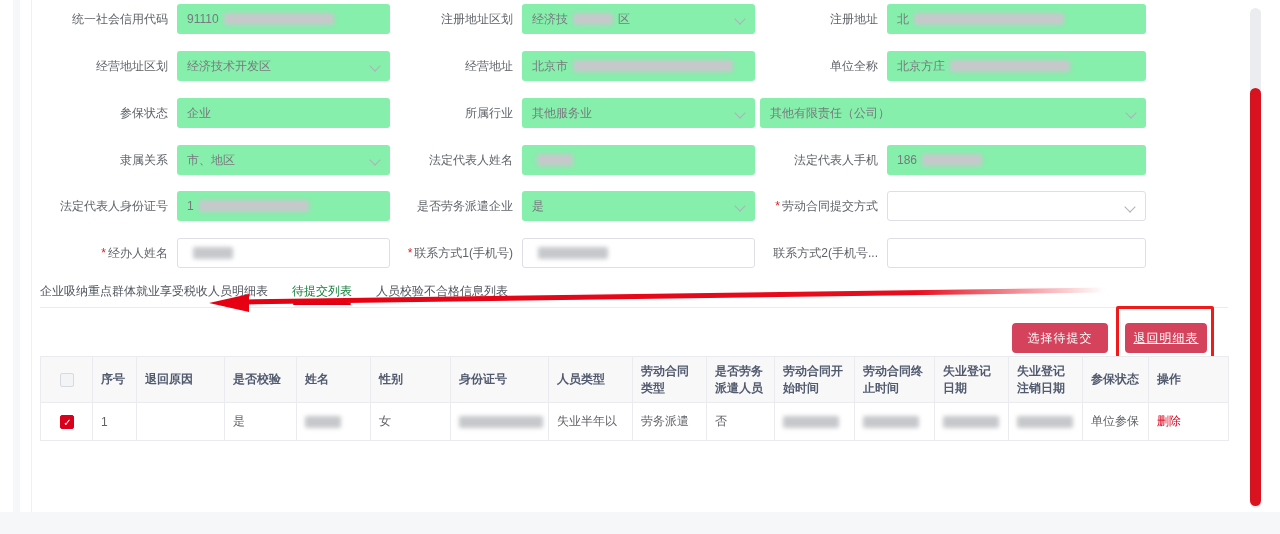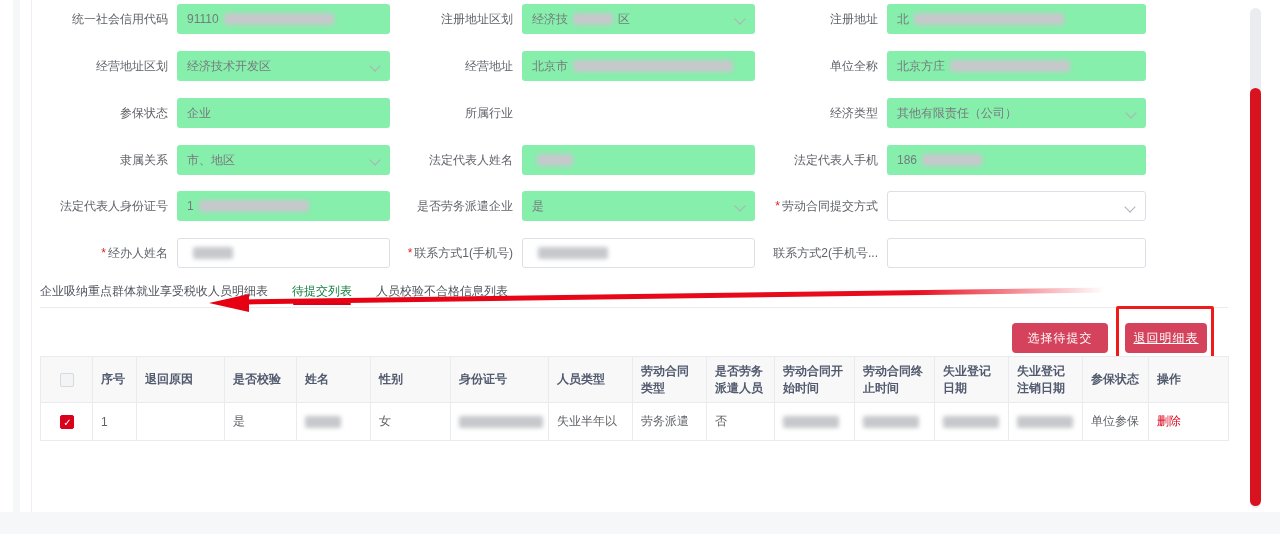--- a/index.html
+++ b/index.html
@@ -143,23 +143,26 @@
 
   <div class="frow r2">
     <div class="field c0">
       <label class="lbl"><span>参保状态</span></label>
       <div class="ctl filled">
         <span class="val">企业</span>
       </div>
     </div>
     <div class="field c1">
       <label class="lbl"><span>所属行业</span></label>
-    </div>
-    <div class="field c2">
-      <label class="lbl"><span>经济类型</span></label>
+      <div class="ctl filled">
+        <span class="val">其他服务业</span>
+        <span class="chev"></span>
+      </div>
+    </div>
+    <div class="field c2">
       <div class="ctl filled">
         <span class="val">其他有限责任（公司）</span>
         <span class="chev"></span>
       </div>
     </div>
   </div>
 
   <div class="frow r3">
     <div class="field c1">
       <label class="lbl"><span>法定代表人姓名</span></label>

